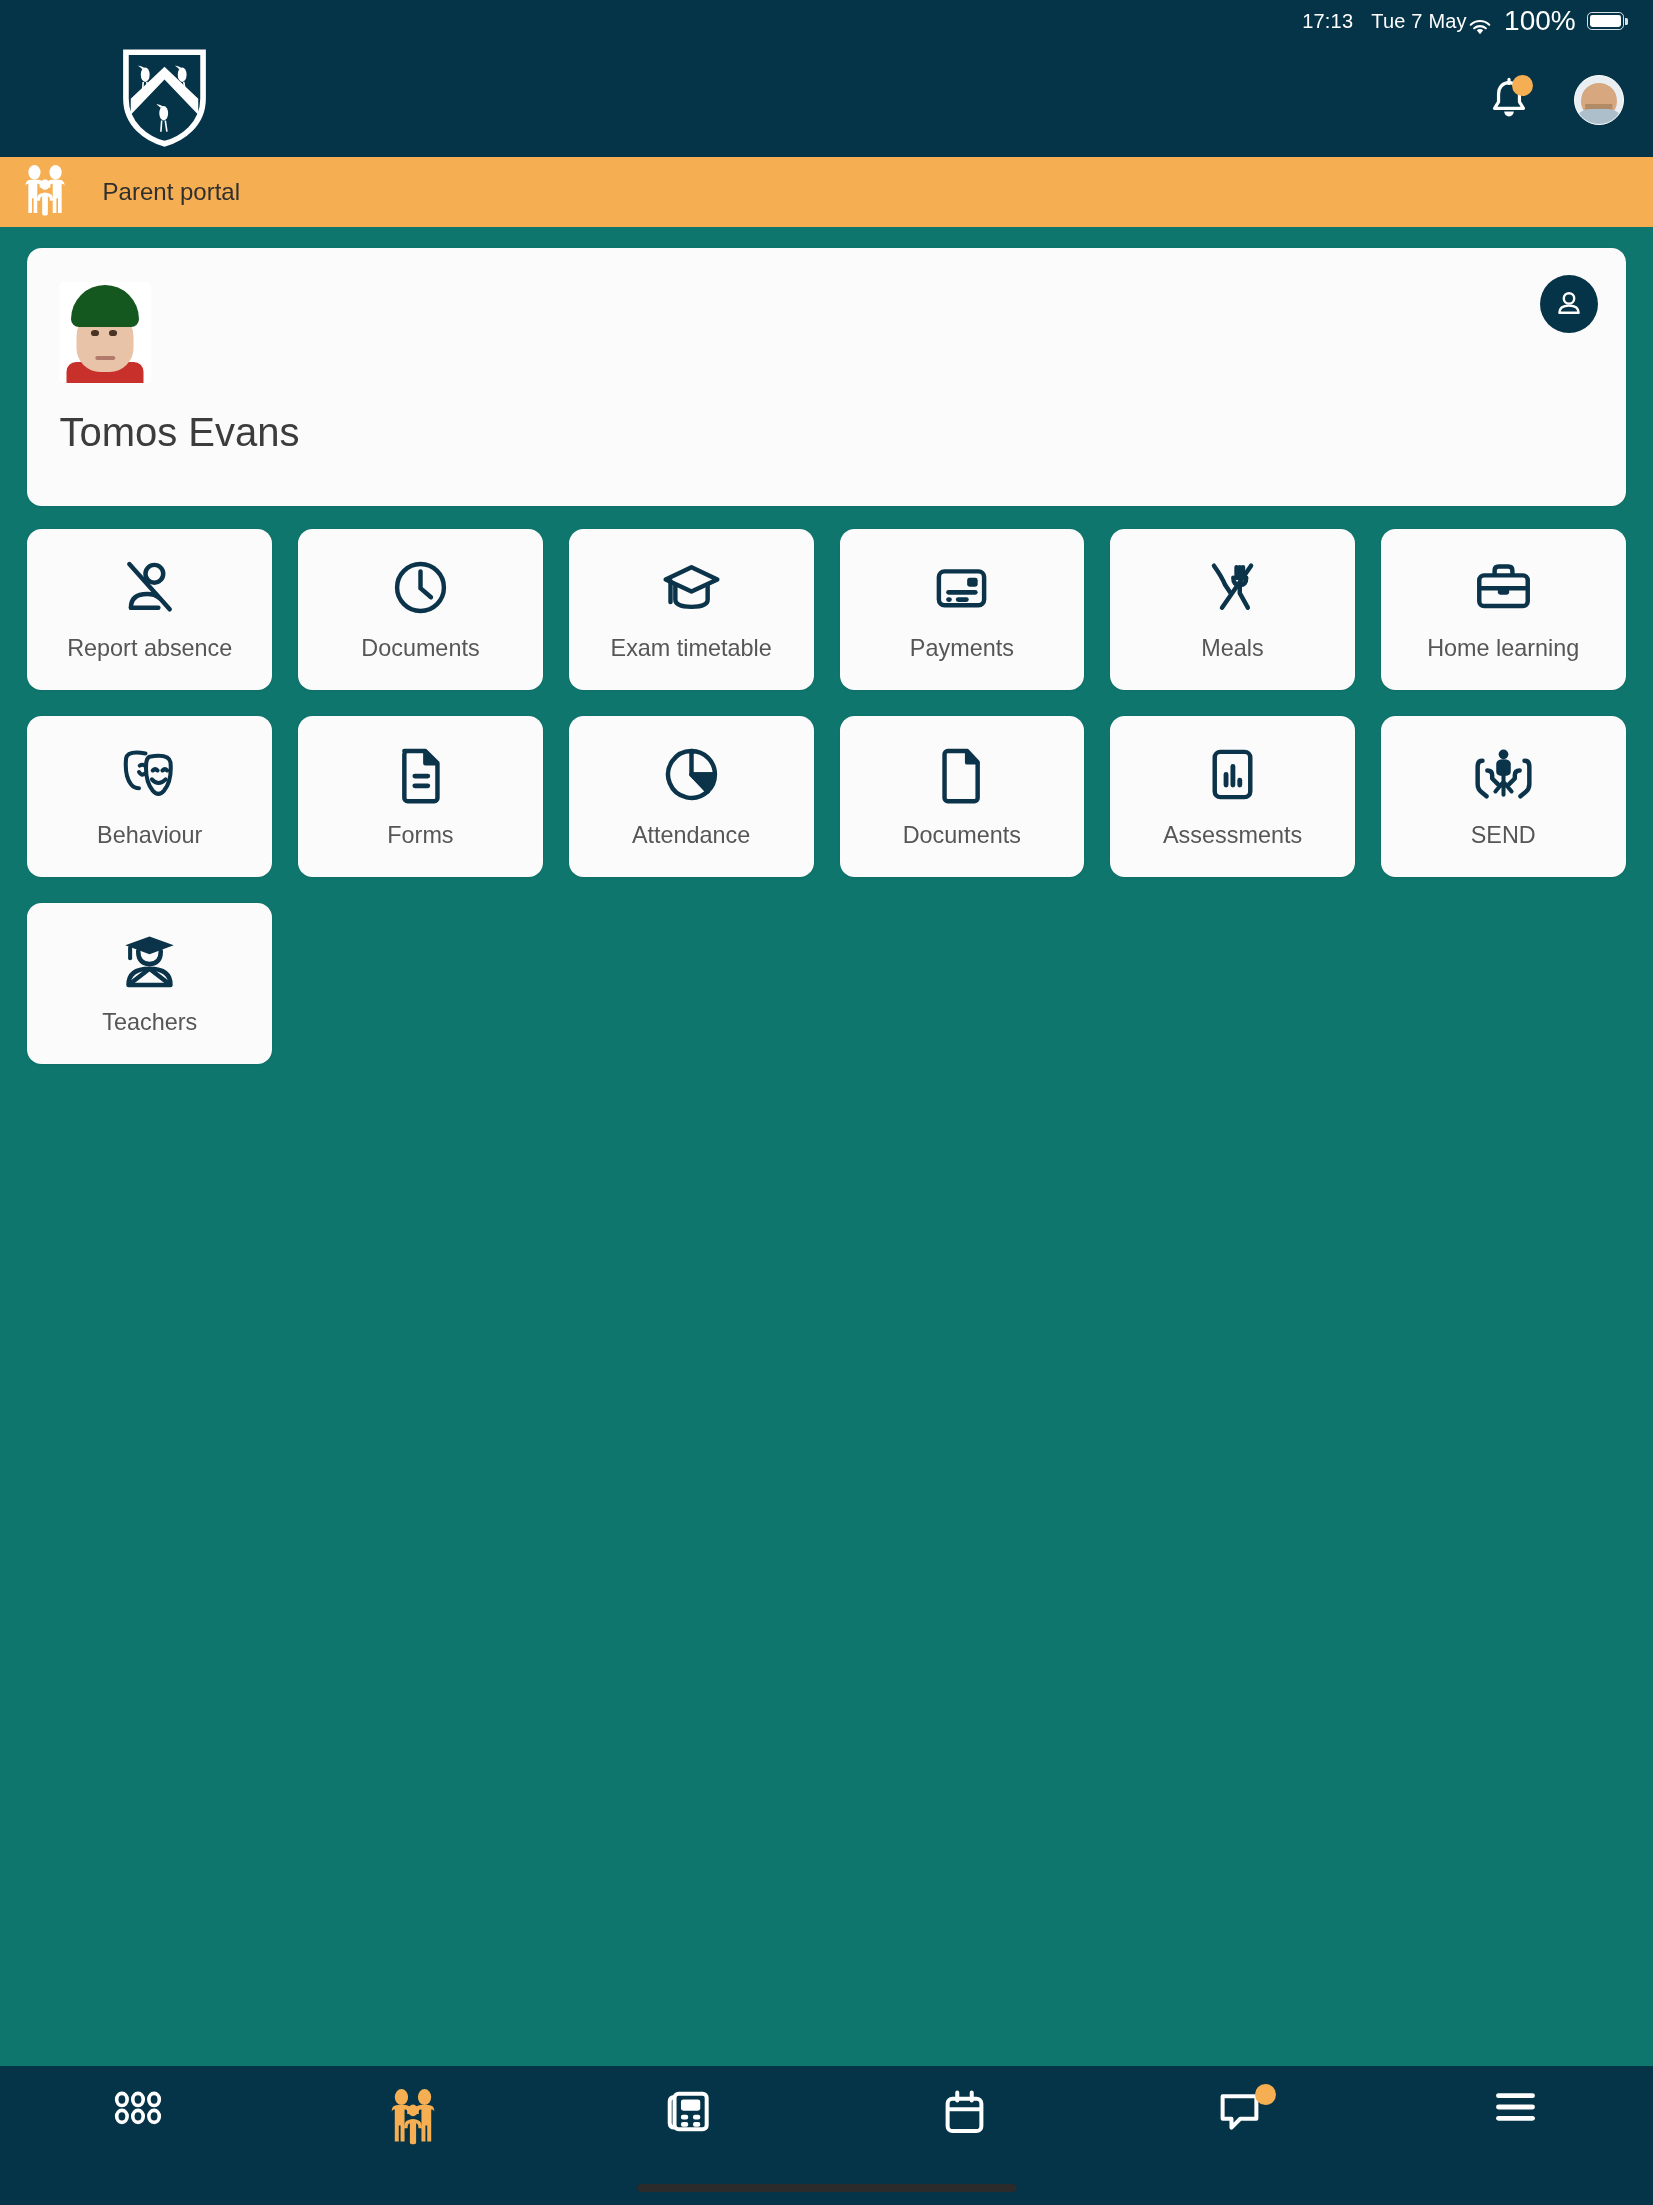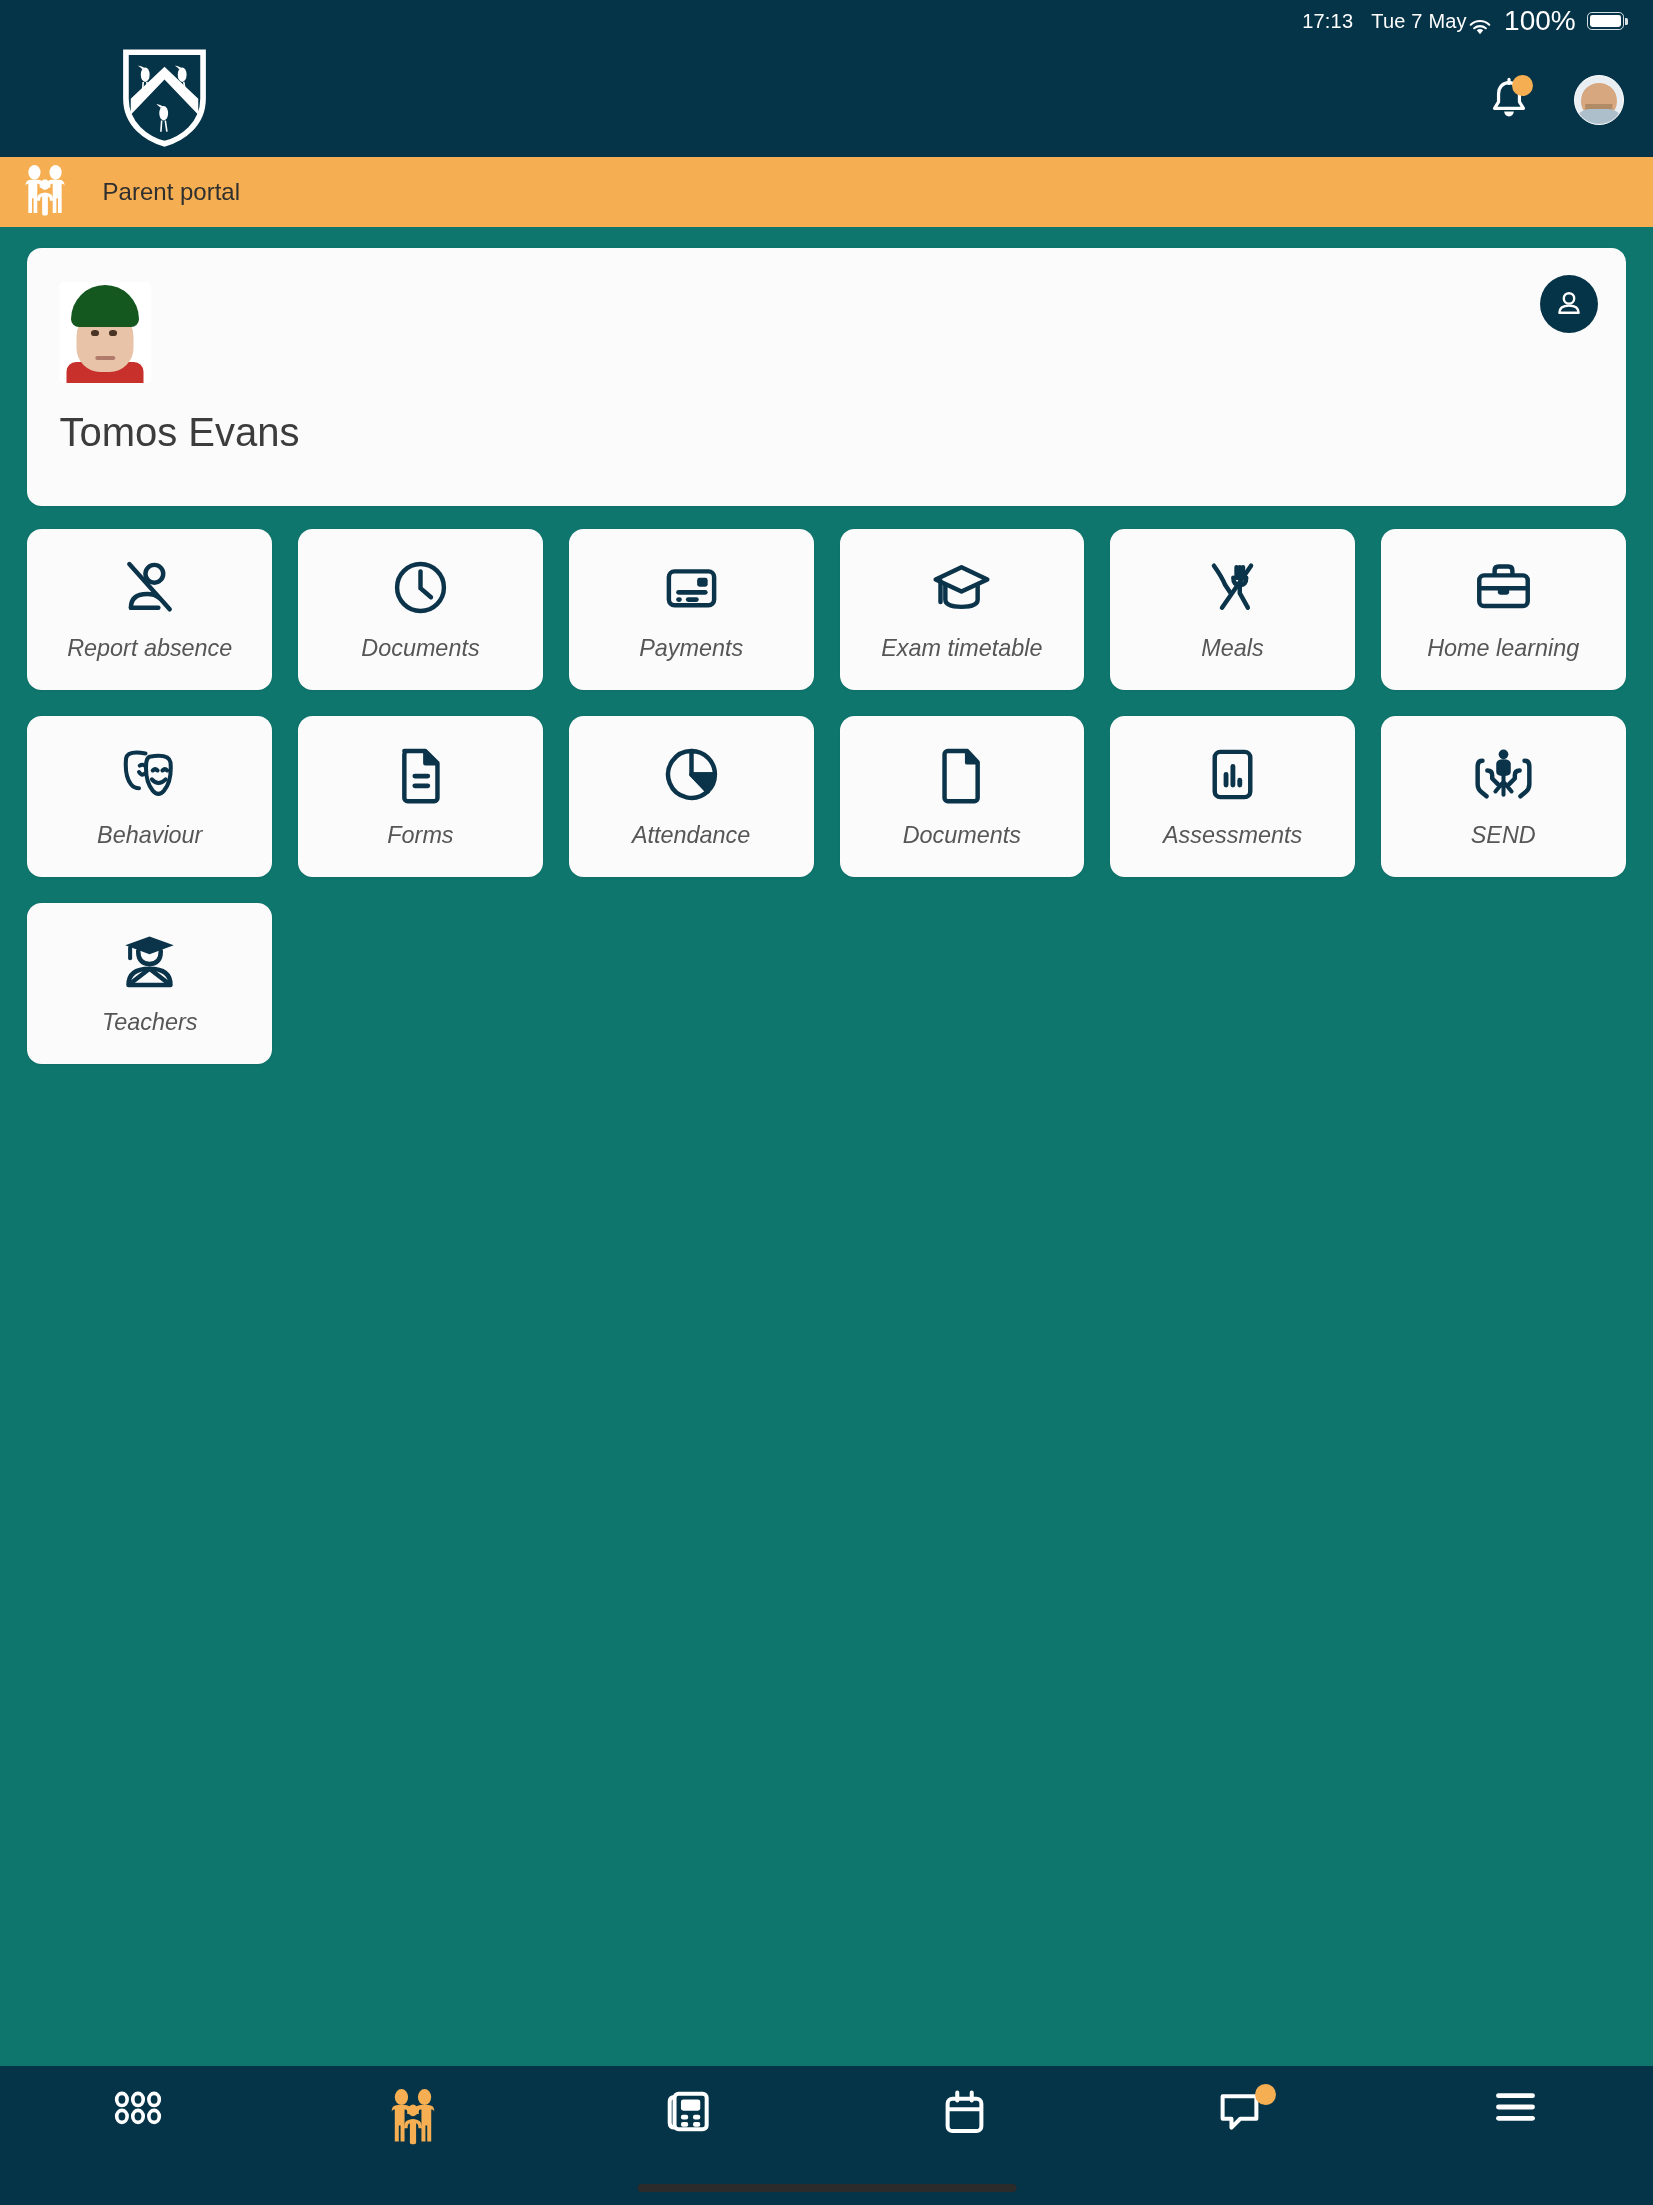--- a/index.html
+++ b/index.html
@@ -71,21 +71,20 @@
   .student-name { font-size: 40px; color: #3c3c3c; margin-top: 27.4px; font-weight: 400; }
   .person-btn {
     position: absolute; top: 27.4px; right: 27.4px; width: 58px; height: 58px;
     border-radius: 50%; background: #053347; display: flex; align-items: center; justify-content: center;
   }
 
   
   .tile-grid {
     margin-top: 22.6px; display: grid; grid-template-columns: repeat(6, 1fr);
     gap: 26px;
-    font-style: italic;
   }
   .tile {
     background: #fbfbfb; border-radius: 14.5px; height: 161px;
     display: flex; flex-direction: column; align-items: center; justify-content: center;
     gap: 16px; box-shadow: 0 0.8px 2.4px rgba(0,0,0,.07); cursor: pointer;
   }
   .tile .tile-label { font-size: 23.4px; color: #565656; }
   .tile .tile-icon { height: 63px; display:flex; align-items:center; justify-content:center; }
 
   
@@ -214,40 +213,40 @@
           <svg width="63" height="63" viewBox="0 0 78 78" fill="none" stroke="#0b3349" stroke-width="5.5" stroke-linecap="round">
             <circle cx="39" cy="39" r="29"></circle>
             <path d="M39 19 v21 l13 11"></path>
           </svg>
         </div>
         <div class="tile-label">Documents</div>
       </div>
 
       <div class="tile">
         <div class="tile-icon">
+          <svg width="65" height="63" viewBox="0 0 80 78" fill="none" stroke="#0b3349" stroke-width="5.5" stroke-linejoin="round" stroke-linecap="round">
+            <path d="M40 14 L72 29 L40 44 L8 29 Z"></path>
+            <path d="M20 36 v18 q0 9 20 9 q20 0 20 -9 V36"></path>
+            <path d="M14 31 v26"></path>
+          </svg>
+        </div>
+        <div class="tile-label">Exam timetable</div>
+      </div>
+
+      <div class="tile">
+        <div class="tile-icon">
           <svg width="63" height="63" viewBox="0 0 78 78">
             <rect x="11" y="19" width="56" height="42" rx="7" fill="none" stroke="#0b3349" stroke-width="5.5"></rect>
             <rect x="46" y="27" width="13" height="11" rx="3" fill="#0b3349"></rect>
             <rect x="20" y="42" width="39" height="6" rx="3" fill="#0b3349"></rect>
             <rect x="20" y="51" width="7" height="6" rx="3" fill="#0b3349"></rect>
             <rect x="32" y="51" width="16" height="6" rx="3" fill="#0b3349"></rect>
           </svg>
         </div>
         <div class="tile-label">Payments</div>
-      </div>
-
-      <div class="tile">
-        <div class="tile-icon">
-          <svg width="65" height="63" viewBox="0 0 80 78" fill="none" stroke="#0b3349" stroke-width="5.5" stroke-linejoin="round" stroke-linecap="round">
-            <path d="M40 14 L72 29 L40 44 L8 29 Z"></path>
-            <path d="M20 36 v18 q0 9 20 9 q20 0 20 -9 V36"></path>
-            <path d="M14 31 v26"></path>
-          </svg>
-        </div>
-        <div class="tile-label">Exam timetable</div>
       </div>
 
       <div class="tile">
         <div class="tile-icon">
           <svg width="63" height="63" viewBox="0 0 78 78" fill="none" stroke="#0b3349" stroke-width="5.5" stroke-linecap="round" stroke-linejoin="round">
             <path d="M16 12 q10 14 14 24 l6 9"></path>
             <path d="M62 12 L26 64"></path>
             <path d="M44 14 v13 M52 14 v13 M48 14 v13"></path>
             <path d="M40 27 q0 9 8 9 q8 0 8 -9"></path>
             <path d="M48 36 v10 l10 18"></path>

